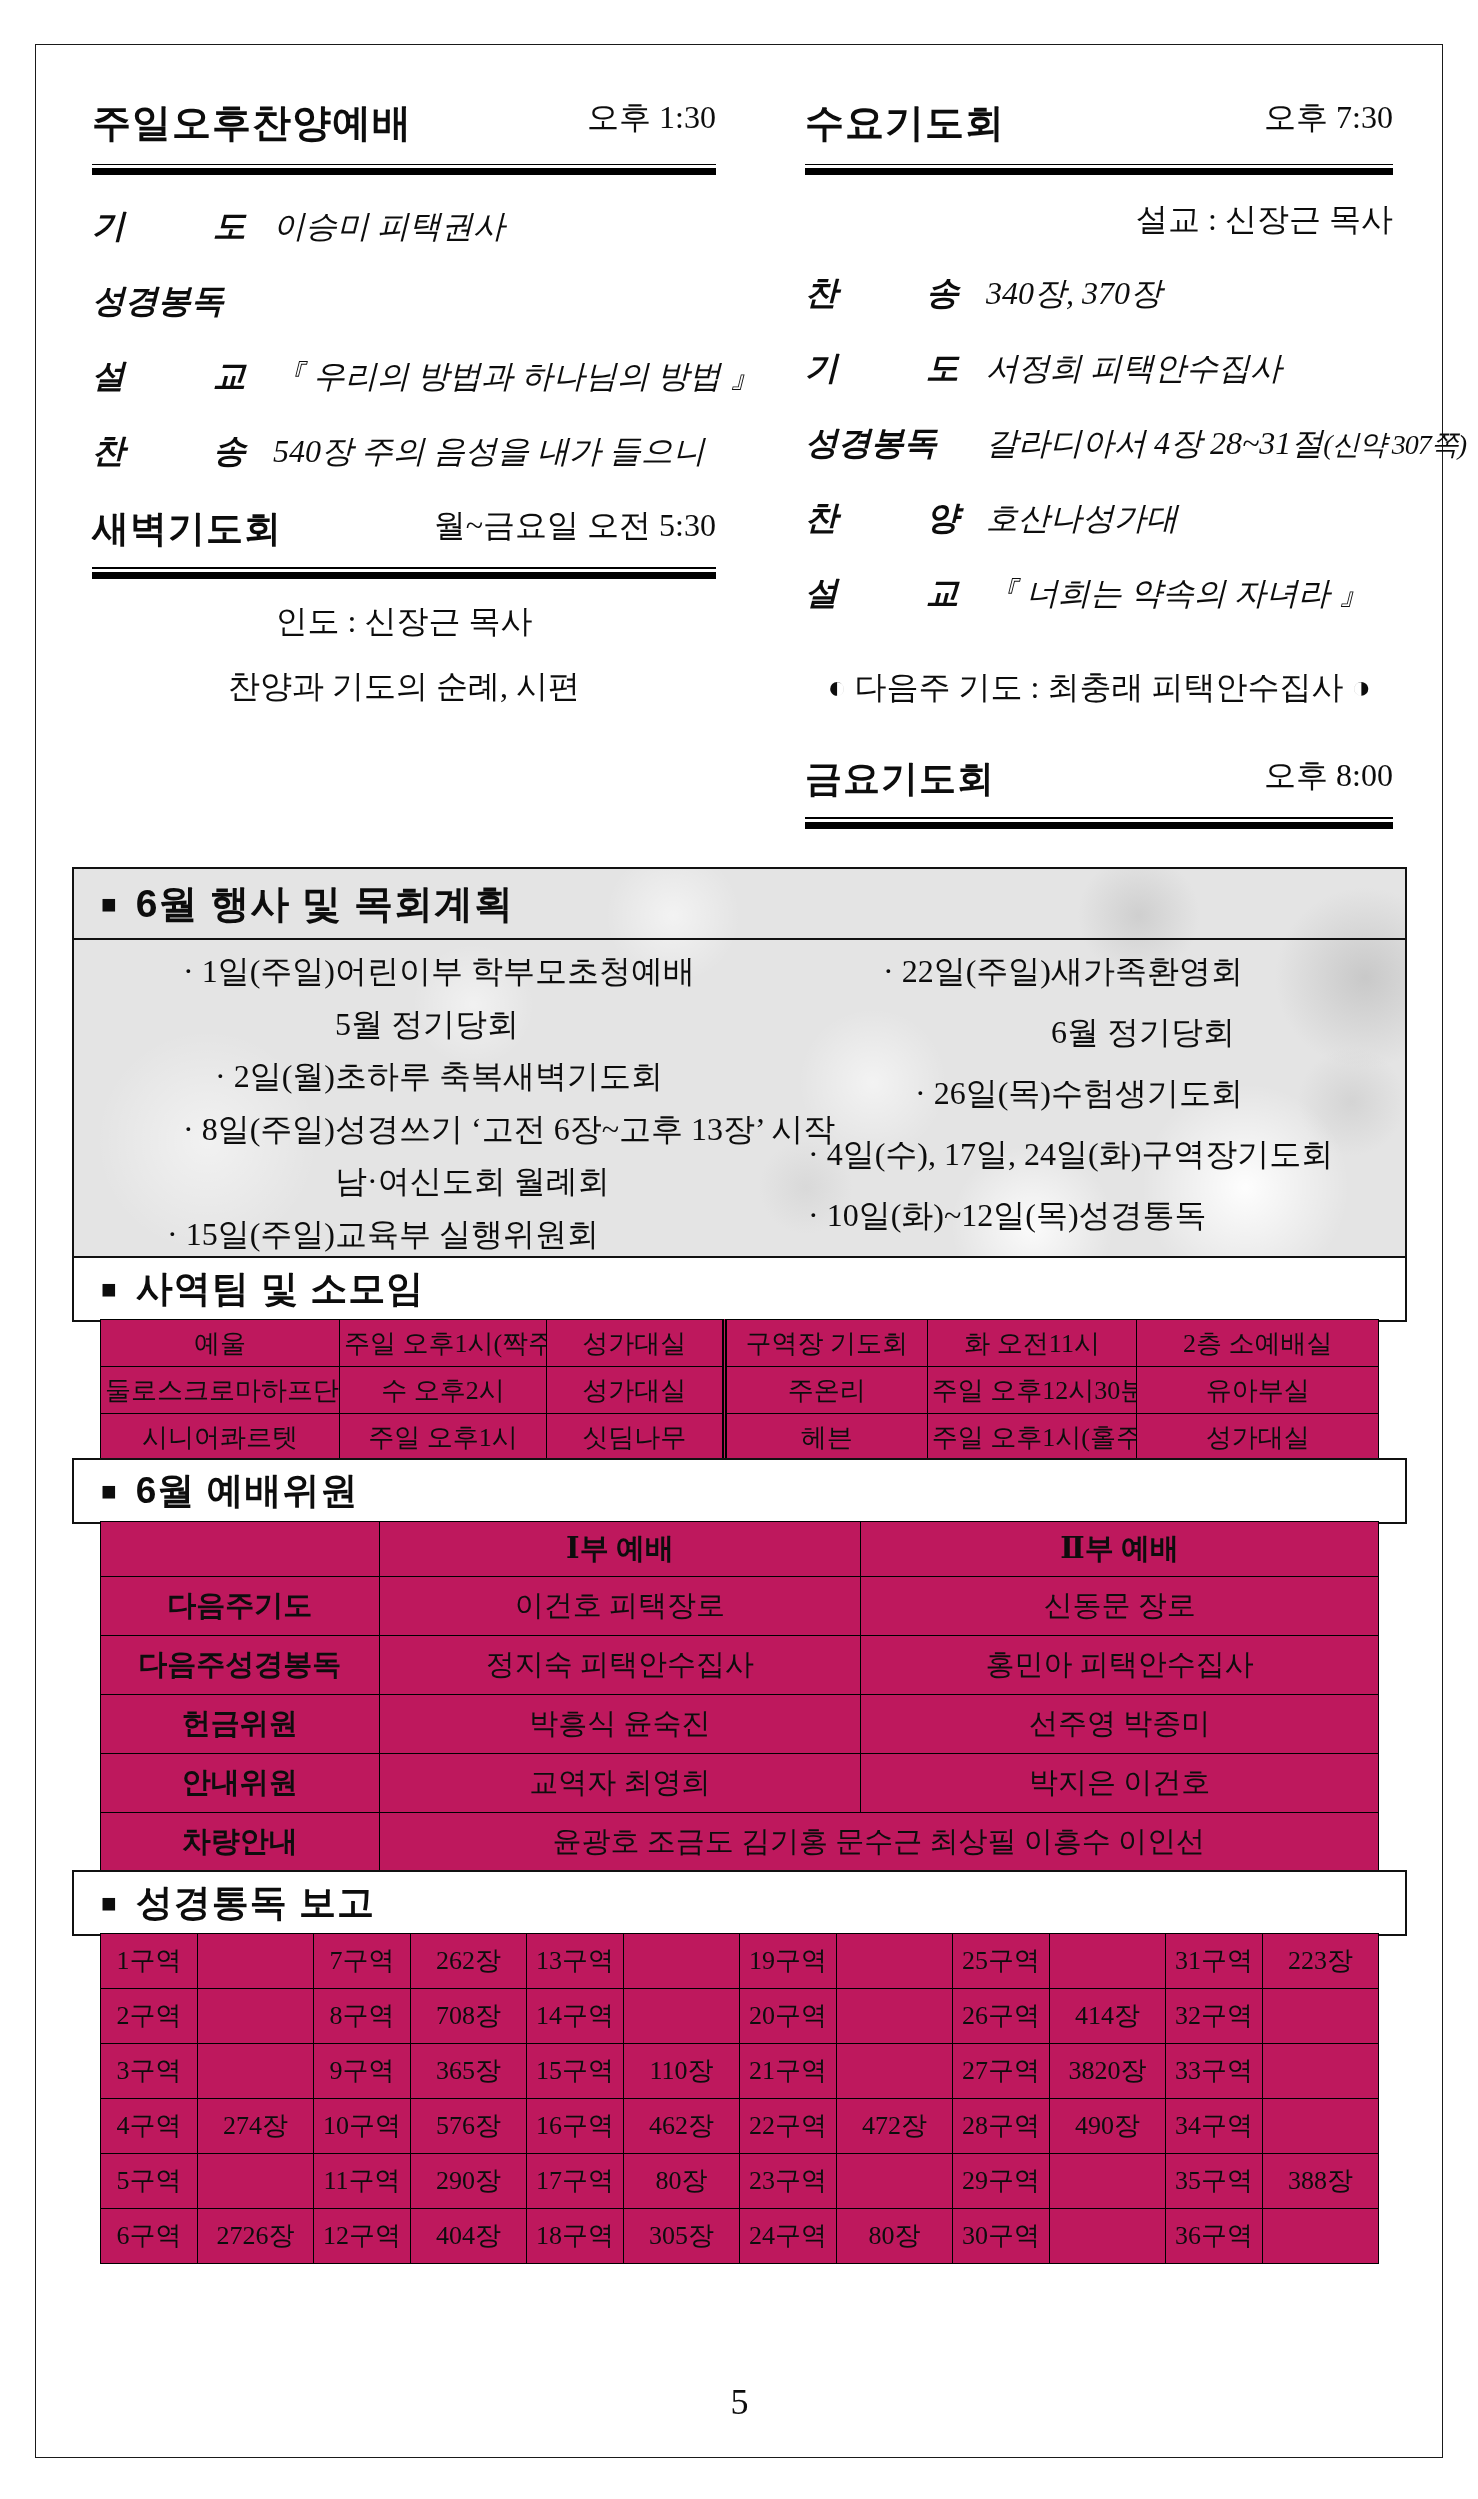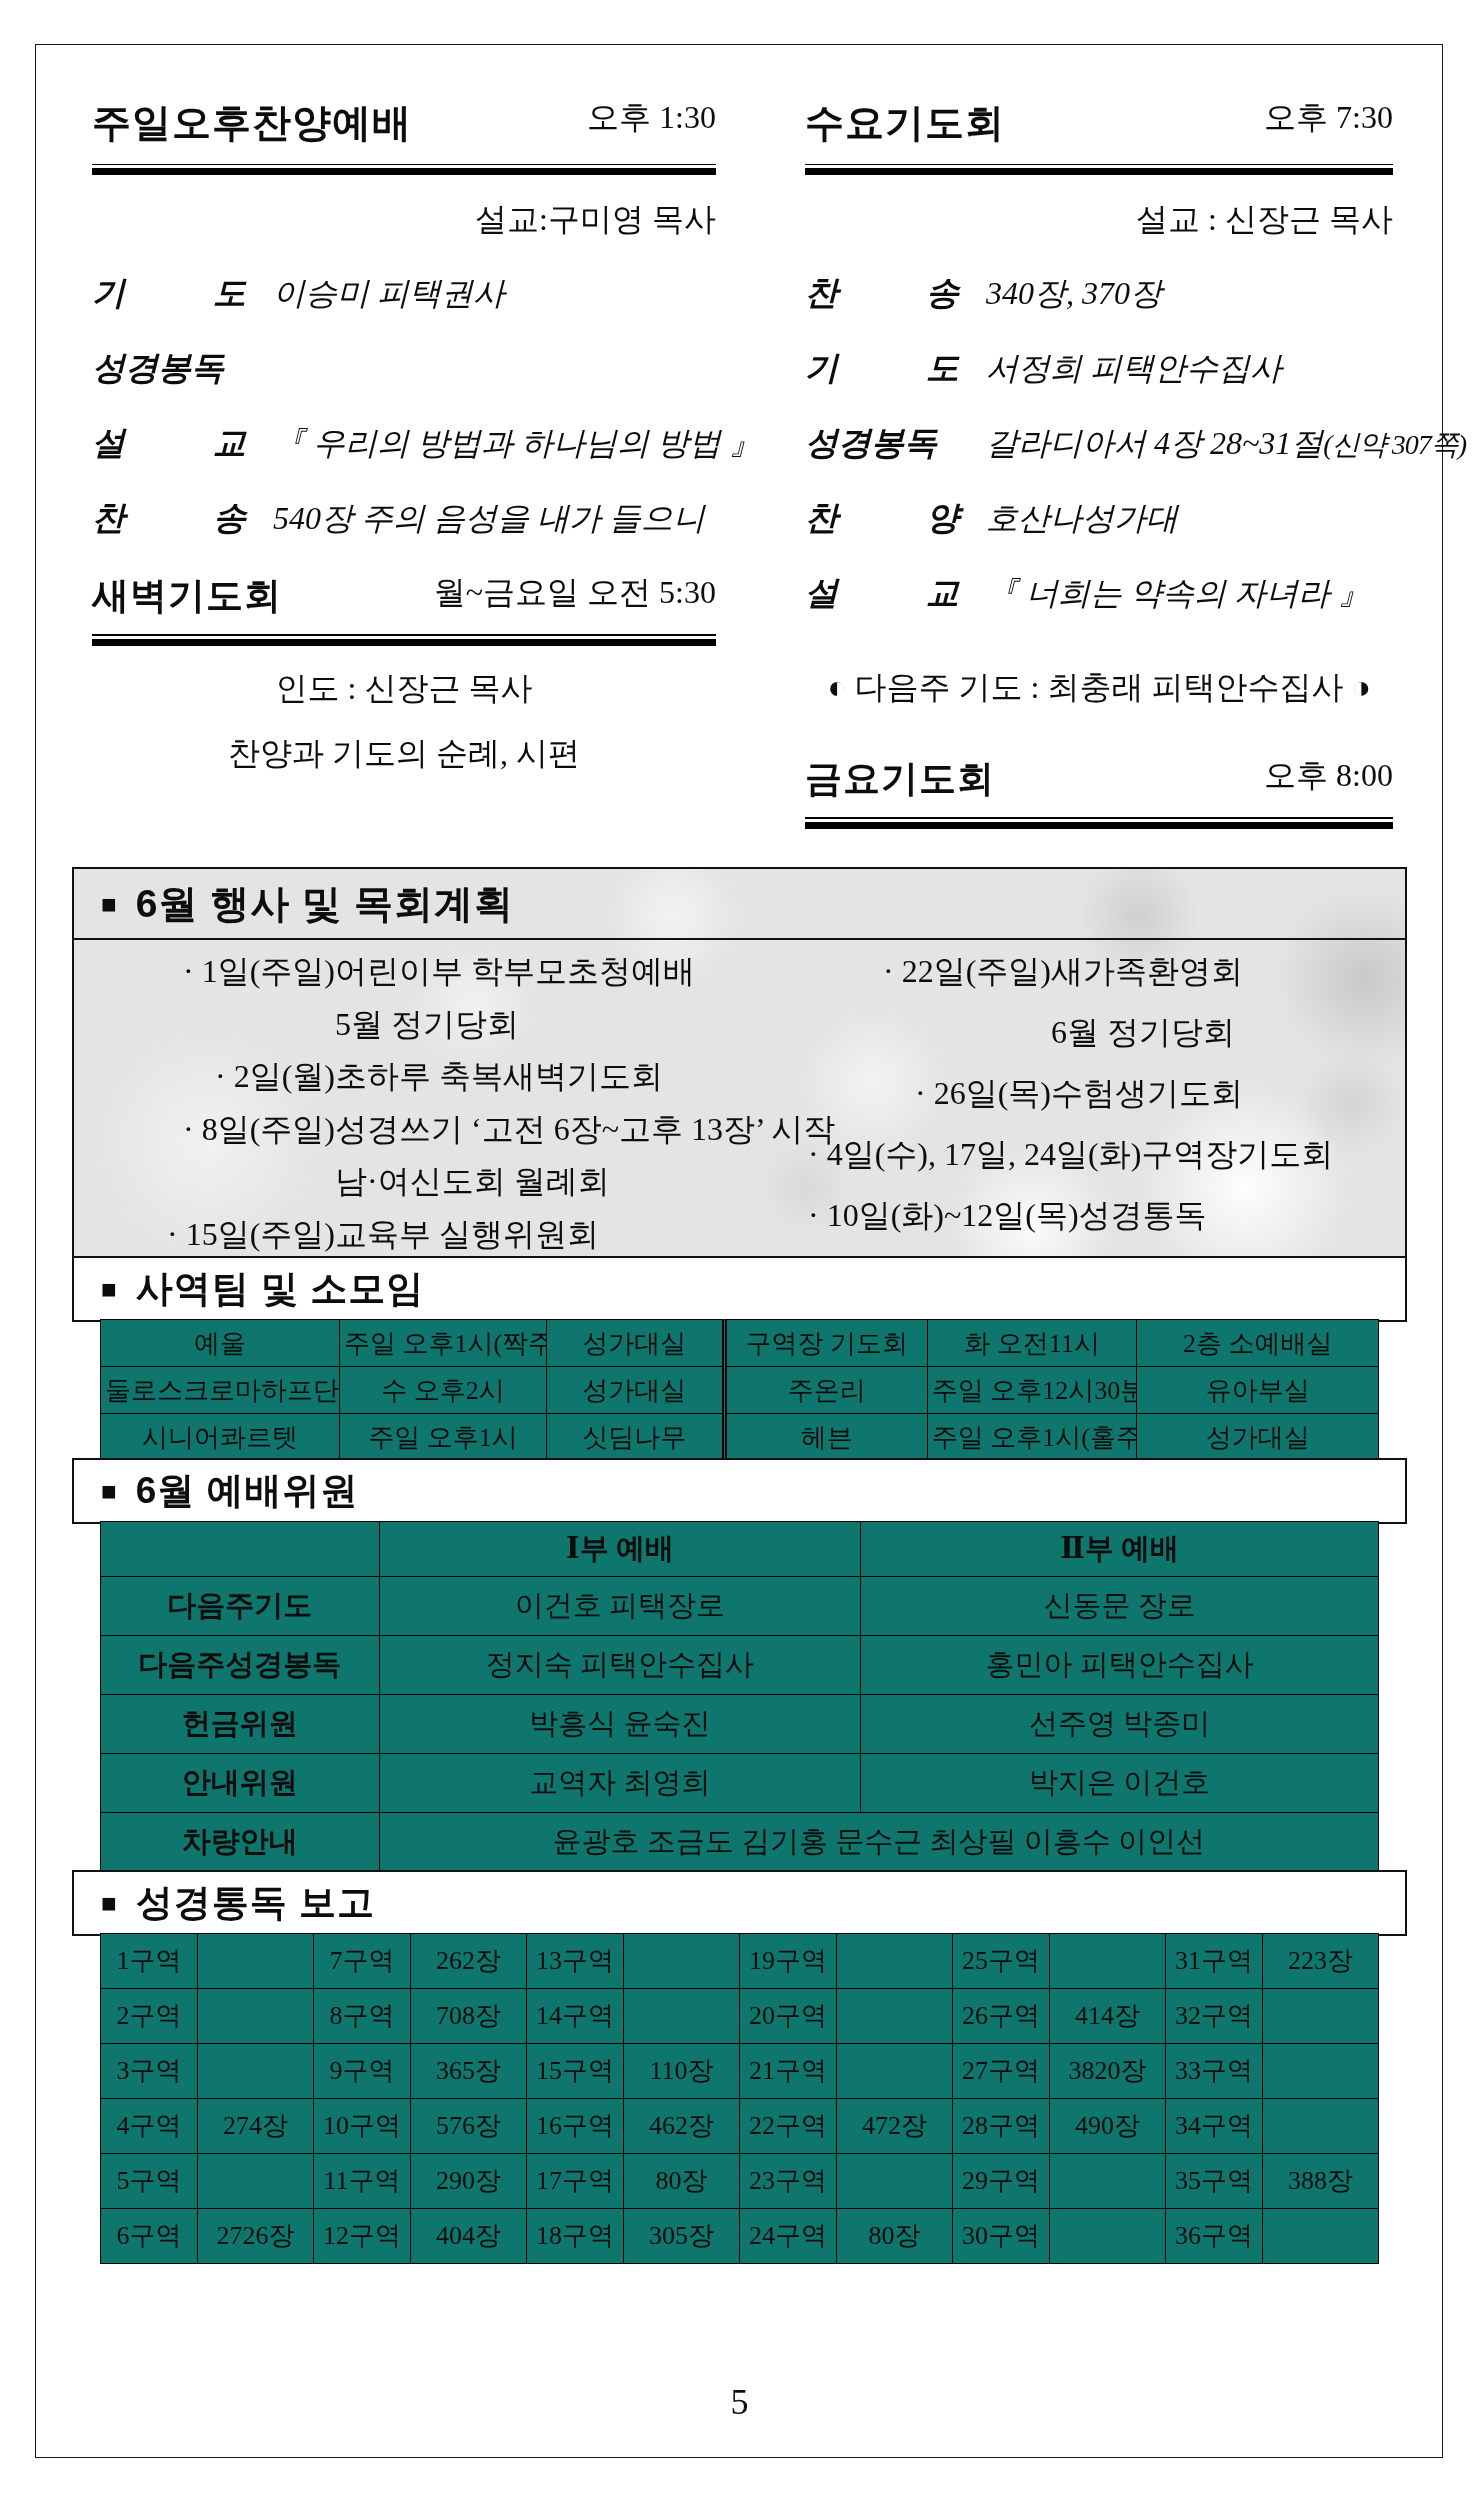--- a/index.html
+++ b/index.html
@@ -54,21 +54,21 @@
   .ev-row{display:flex;line-height:39px;margin-bottom:13.5px;}
   .ev-right .ev-row{margin-bottom:22px;}
   .ev-date{flex:0 0 auto;min-width:222px;white-space:nowrap;}
   .ev-right .ev-date{min-width:243px;}
   .ev-name{white-space:nowrap;}
 
   .section-header{border:2.9px solid #111;margin-top:-2.9px;background:#fff;height:62px;box-sizing:content-box;
                   display:flex;align-items:center;padding-left:27px;}
   .section-header .head-title{font-size:37px;}
 
-  table.inner{width:calc(100% - 56px);margin:-2.9px auto 0;border-collapse:collapse;background:#0f766e;table-layout:fixed;}
+  table.inner{width:calc(100% - 56px);margin:-2.9px auto 0;border-collapse:collapse;background:#be185d;table-layout:fixed;}
   table.inner td,table.inner th{border:1.9px solid #000;text-align:center;vertical-align:middle;
       padding:0 3.9px;overflow:hidden;white-space:nowrap;font-weight:normal;}
   table.teams td{height:46px;font-size:26px;}
   table.teams td.mid{border-left:5.8px double #000;}
   table.committee td,table.committee th{font-size:29px;}
   table.committee tr.hrow th{height:54px;font-weight:bold;}
   table.committee td{height:58px;margin-left:34px;}
   table.committee td.lbl{font-weight:bold;}
   table.reading th{height:64px;font-size:29px;font-weight:normal;}
   table.reading td{height:54px;font-size:26px;}
@@ -82,21 +82,20 @@
 
 <div class="col-left">
   <div class="svc-head">
     <span class="svc-title">주일오후찬양예배</span>
     <span class="svc-time">오후 1:30</span>
   </div>
   <div class="rule2">
       <div class="t"></div>
       <div class="b"></div>
     </div>
-  <div class="preacher">설교:구미영 목사</div>
   <div class="rows">
     <div class="svc-row">
       <span class="svc-label">기 도</span>
       <span class="svc-value"><span>이승미 피택권사</span><span class="svc-note"></span></span>
     </div>
     <div class="svc-row">
       <span class="svc-label">성경봉독</span>
     </div>
     <div class="svc-row">
       <span class="svc-label">설 교</span>

